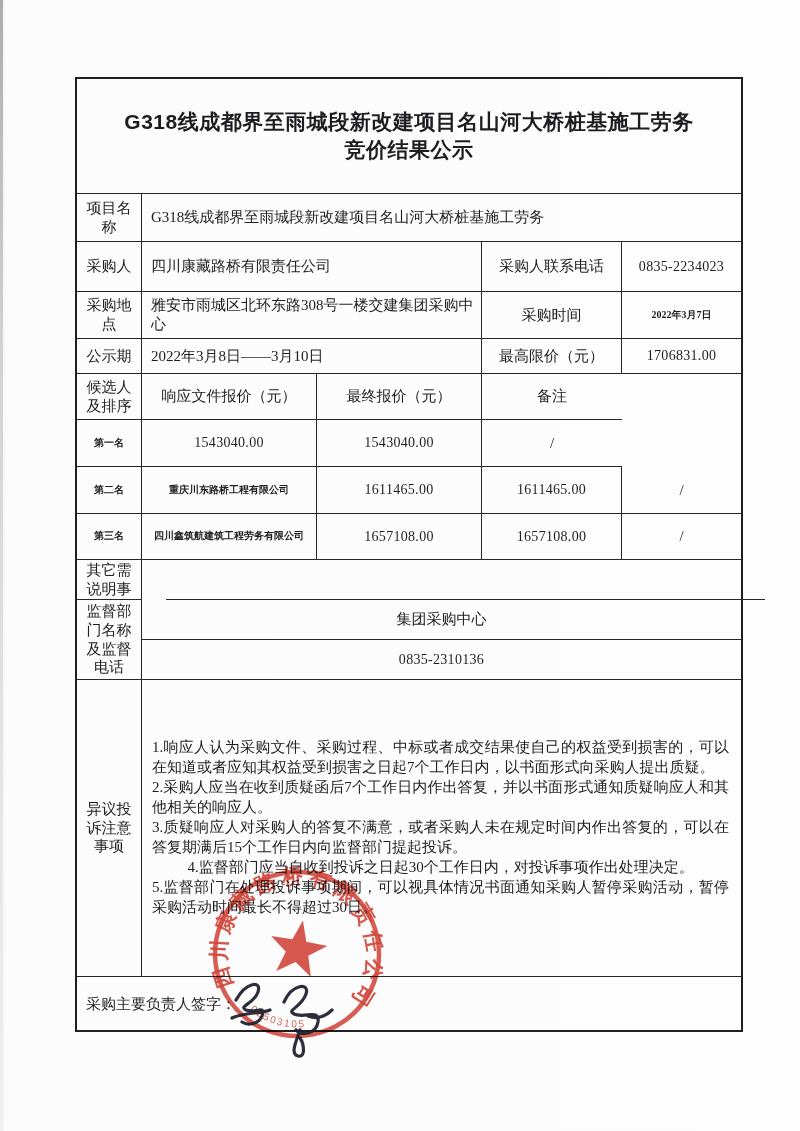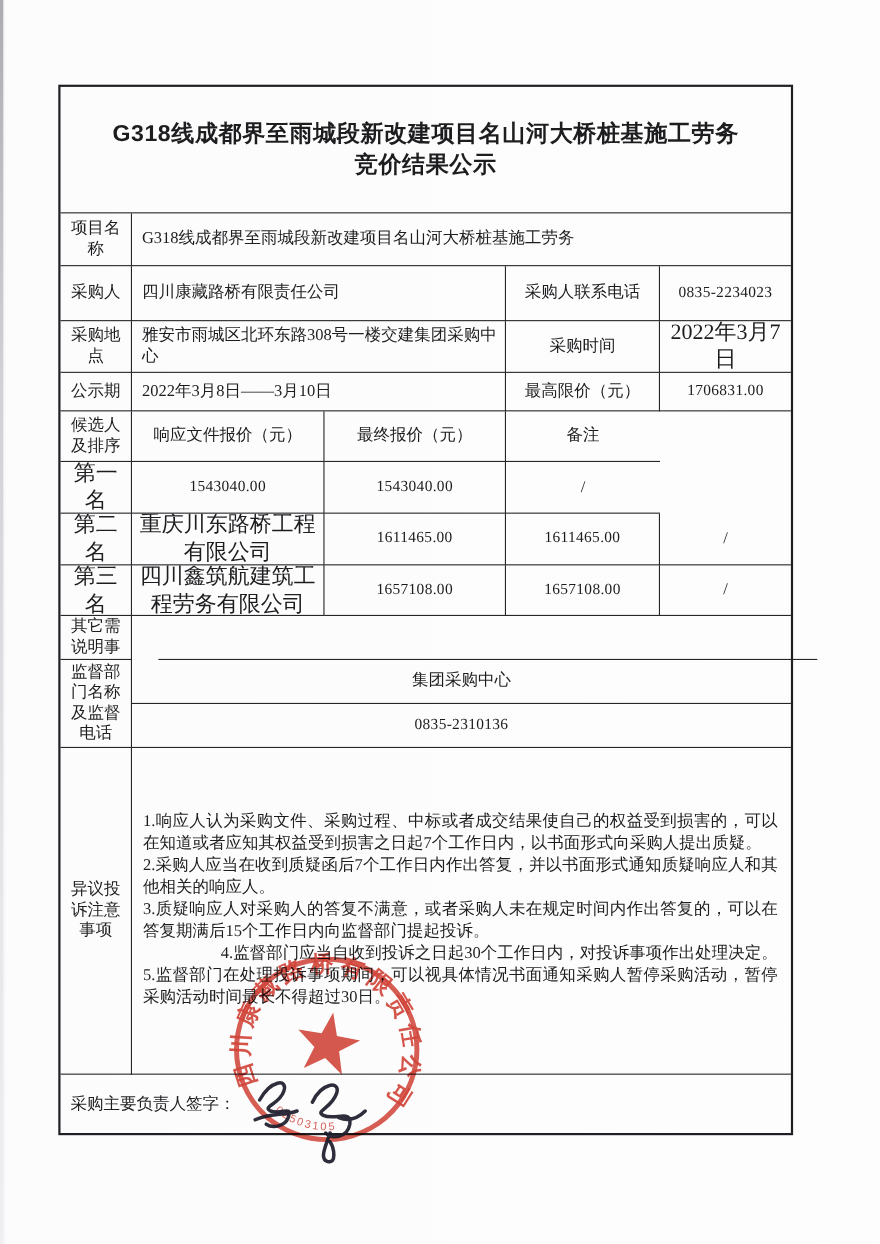--- a/index.html
+++ b/index.html
@@ -14,21 +14,21 @@
     position:relative;width:800px;height:1131px;
     background:linear-gradient(90deg,#ededef 0px,#fcfcfd 6px,#fdfdfe 100%);
     overflow:hidden;
   }
   .scan-edge{
     position:absolute;left:0;top:0;width:3px;height:100%;
     background:linear-gradient(180deg,#9a9aa0 0%,#c9c9ce 30%,#e3e3e6 70%,#efeff1 100%);
     opacity:.8;
   }
   .tbl{
-    position:absolute;left:53px;top:77px;width:668px;height:955px;
+    position:absolute;left:75px;top:77px;width:668px;height:955px;
     border:2px solid #202024;
     box-sizing:border-box;
     background:transparent;
   }
   .row{display:grid;box-sizing:border-box;}
   .cell{
     box-sizing:border-box;
     border-right:1.6px solid #26262a;
     border-bottom:1.6px solid #26262a;
     display:flex;align-items:center;
@@ -41,23 +41,23 @@
   .cell.center{justify-content:center;text-align:center;}
   .cell.left{justify-content:flex-start;text-align:left;padding-left:9px;}
   .titlecell{
     flex-direction:column;justify-content:center;
     font-family:"Liberation Sans","DejaVu Sans",sans-serif;
     font-weight:bold;font-size:21px;line-height:28px;
     letter-spacing:.5px;text-align:center;
   }
   .labelcell{justify-content:center;text-align:center;padding:2px 7px;}
   .num{font-size:14px;letter-spacing:.3px;}
-  .small{font-size:20px;}
+  .small{font-size:10px;font-weight:bold;}
   .notice{
-    flex-direction:column;align-items:flex-end;justify-content:center;
+    flex-direction:column;align-items:center;justify-content:center;
     padding:8px 12px 8px 10px;font-size:15px;line-height:1.33;
   }
   .notice p{margin:0;text-align:justify;}
   .seal{position:absolute;left:205px;top:862px;width:184px;height:184px;
         mix-blend-mode:multiply;opacity:.92;pointer-events:none;}
   .handsign{position:absolute;left:222px;top:972px;width:150px;height:88px;
         pointer-events:none;}
 </style>
 </head>
 <body>

